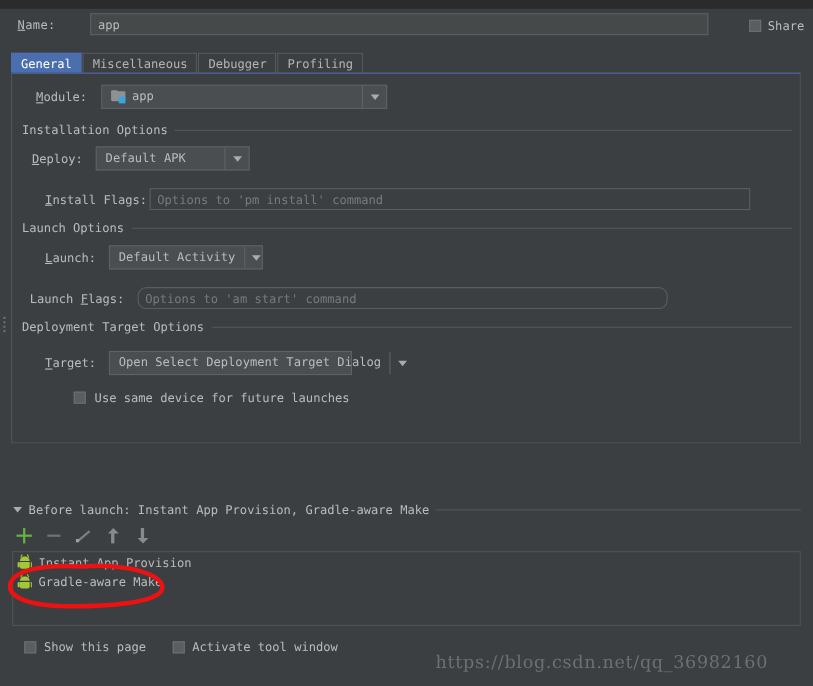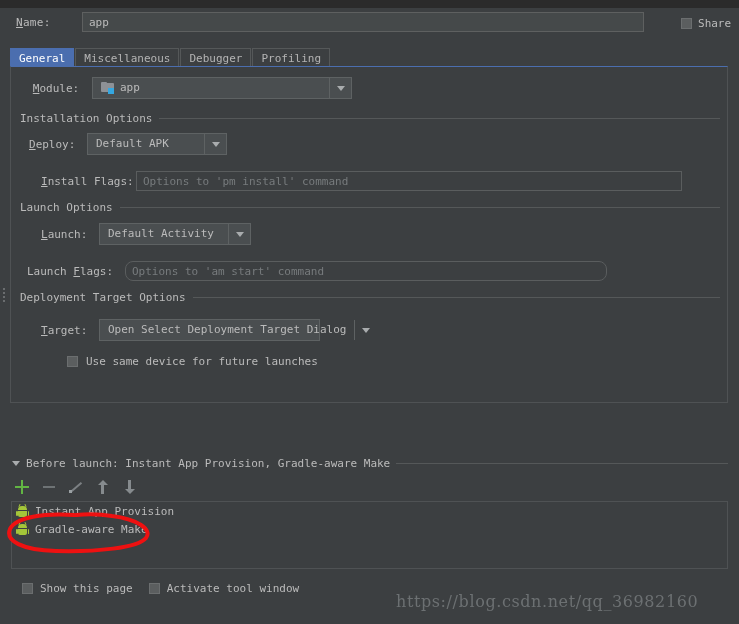--- a/index.html
+++ b/index.html
@@ -298,21 +298,21 @@
   .droid .ra { position: absolute; left: 11.5px; top: 6px; width: 1.5px; height: 5px; background: #a4c639; border-radius: 1px; }
   .droid .an1 { position: absolute; left: 3px; top: -1px; width: 1px; height: 3px; background: #a4c639; transform: rotate(25deg); }
   .droid .an2 { position: absolute; left: 9px; top: -1px; width: 1px; height: 3px; background: #a4c639; transform: rotate(-25deg); }
 
   
   .bottom-opts {
     position: absolute;
     left: 22px; top: 582px;
     display: flex;
     align-items: center;
-    gap: 16px;
+    gap: 24px;
   }
   .optgrp { display: flex; align-items: center; gap: 7px; white-space: nowrap; }
 
   
   .watermark {
     position: absolute;
     left: 396px; top: 592px;
     color: #6c7072;
     font-family: "DejaVu Serif", "Liberation Serif", serif;
     font-size: 16px;
@@ -401,21 +401,21 @@
     <span class="tfield" style="width:546px;">Options to 'pm install' command</span>
   </div>
 
   <div class="group" style="left:9px; top:134px; width:700px;">
     <span>Launch Options</span>
     <span class="rule"></span>
   </div>
 
   <div class="row" style="left:30px; top:156px;">
     <span class="flabel" style="width:58px;"><span class="u">L</span>aunch:</span>
-    <span class="combo" style="width:152px;">
+    <span class="combo" style="width:140px;">
       <span class="val" style="flex:1 1 auto;">Default Activity</span>
       <span class="arrow">
           <span class="caret"></span>
         </span>
     </span>
   </div>
 
   <div class="row" style="left:16px; top:194px;">
     <span class="flabel" style="width:98px;">Launch <span class="u">F</span>lags:</span>
     <span class="tfield" style="width:482px;border-radius:8px;">Options to 'am start' command</span>

